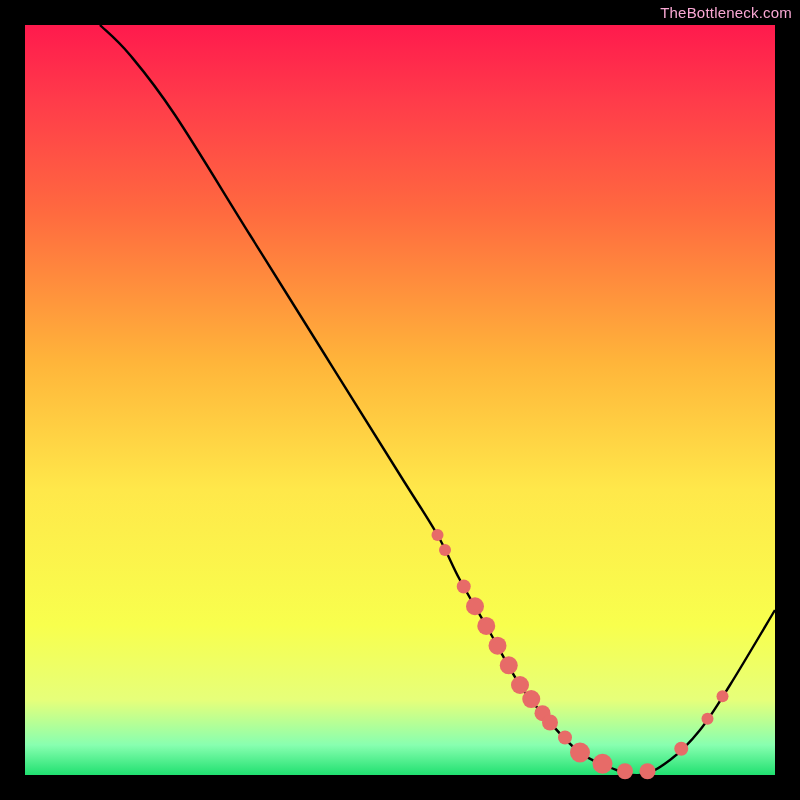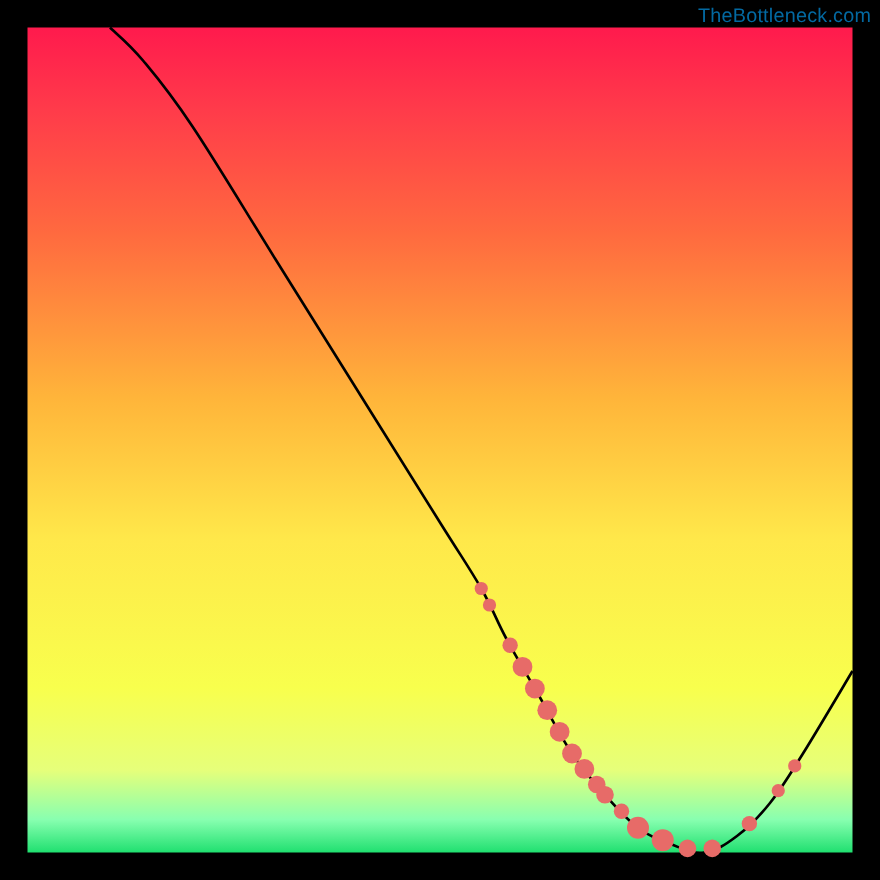--- a/index.html
+++ b/index.html
@@ -26,22 +26,22 @@
       #f8ff4d 80%,
       #e6ff7a 90%,
       #88ffb0 96%,
       #20e070 100%
     );
   }
   .watermark {
     position: absolute;
     top: 4px;
     right: 8px;
-    color: #0369a1;
-    font-size: 18px;
+    color: #f9a8d4;
+    font-size: 15px;
     font-weight: 500;
     letter-spacing: 0.2px;
   }
   svg.curve {
     position: absolute;
     left: 0;
     top: 0;
     width: 750px;
     height: 750px;
     overflow: visible;

